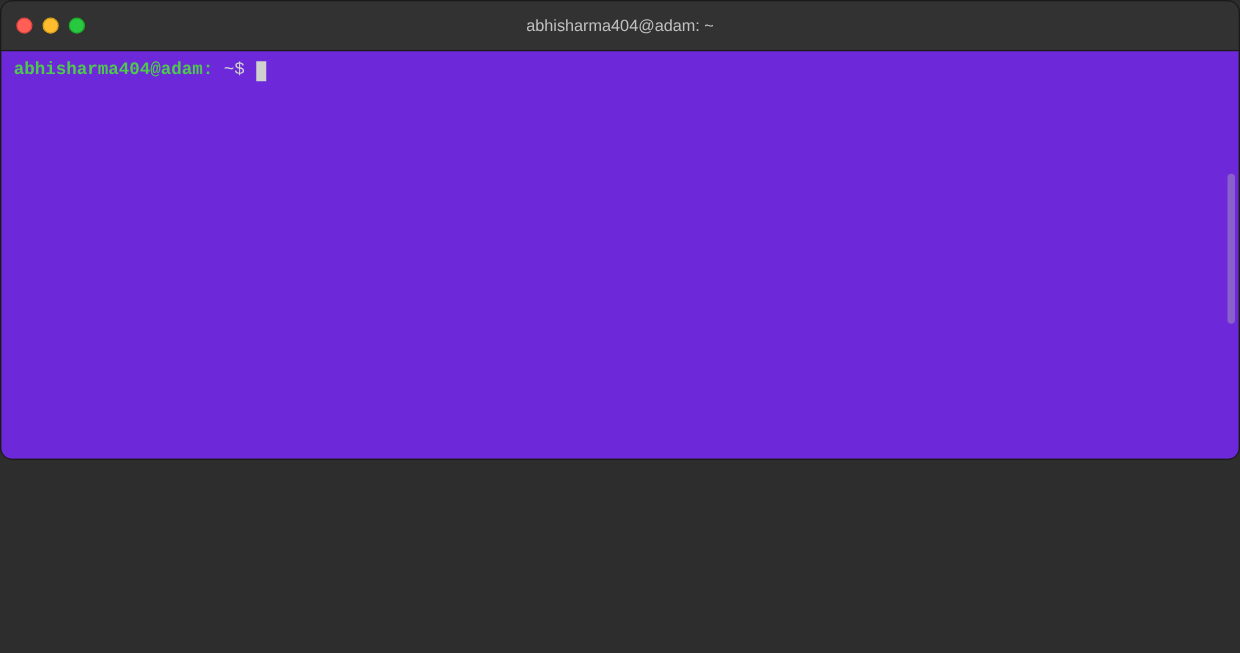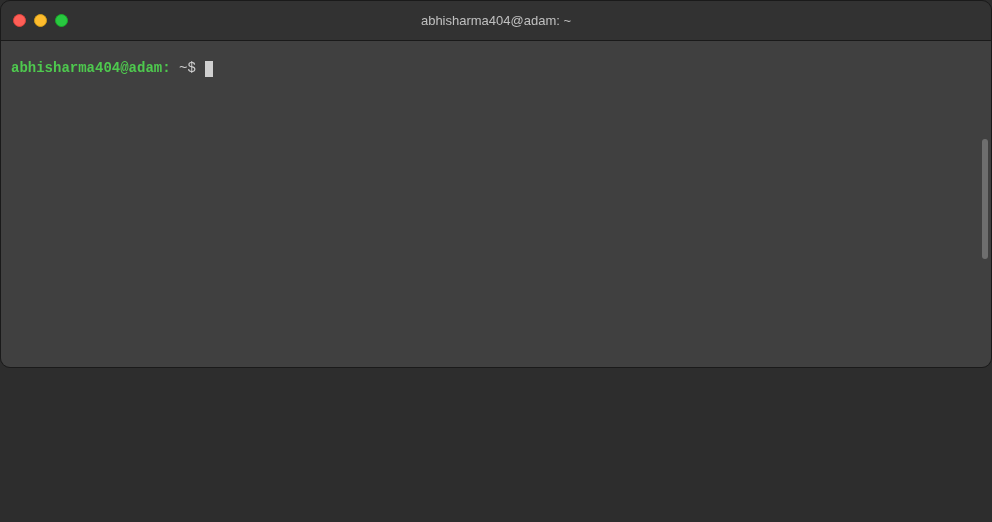--- a/index.html
+++ b/index.html
@@ -93,22 +93,22 @@
       color: #d0d0d0;
       font-size: 13px;
       font-family: -apple-system, BlinkMacSystemFont, 'Segoe UI', sans-serif;
       padding: 2px 8px;
       border-radius: 4px;
       cursor: pointer;
     }
 
     .terminal-body {
       flex: 1;
-      background: #404040;
-      padding: 18px 10px;
+      background: #6d28d9;
+      padding: 6px 10px;
       overflow: hidden;
       position: relative;
       cursor: text;
     }
 
     .terminal-line {
       display: flex;
       align-items: center;
       font-size: 14px;
       line-height: 1.4;

